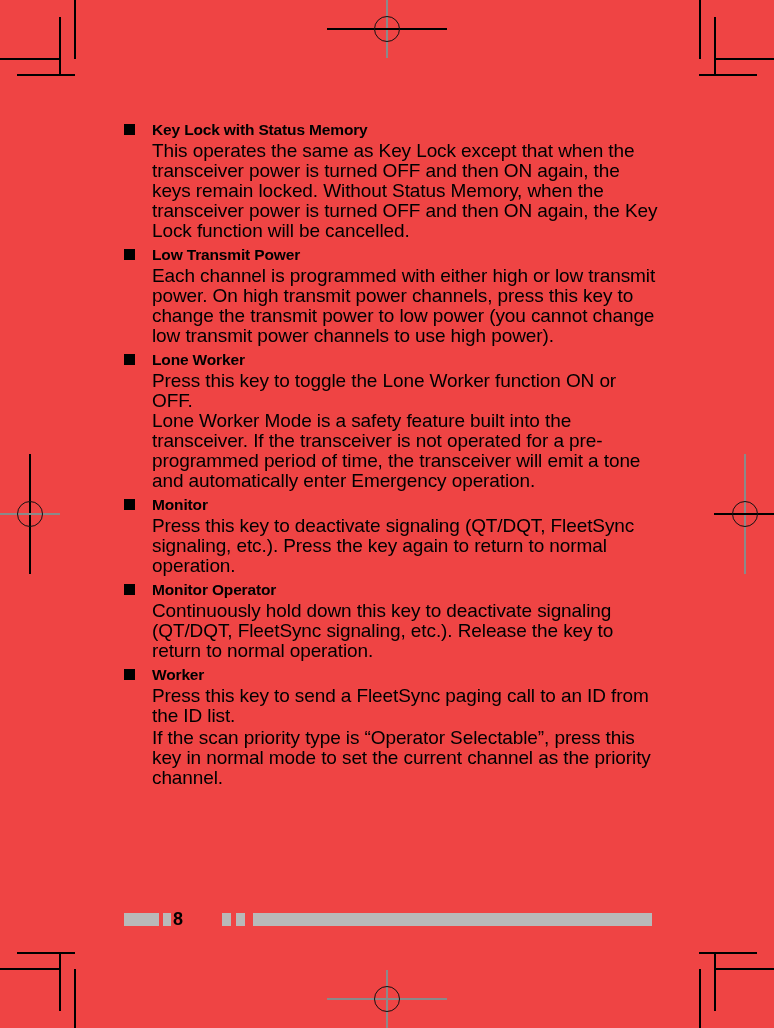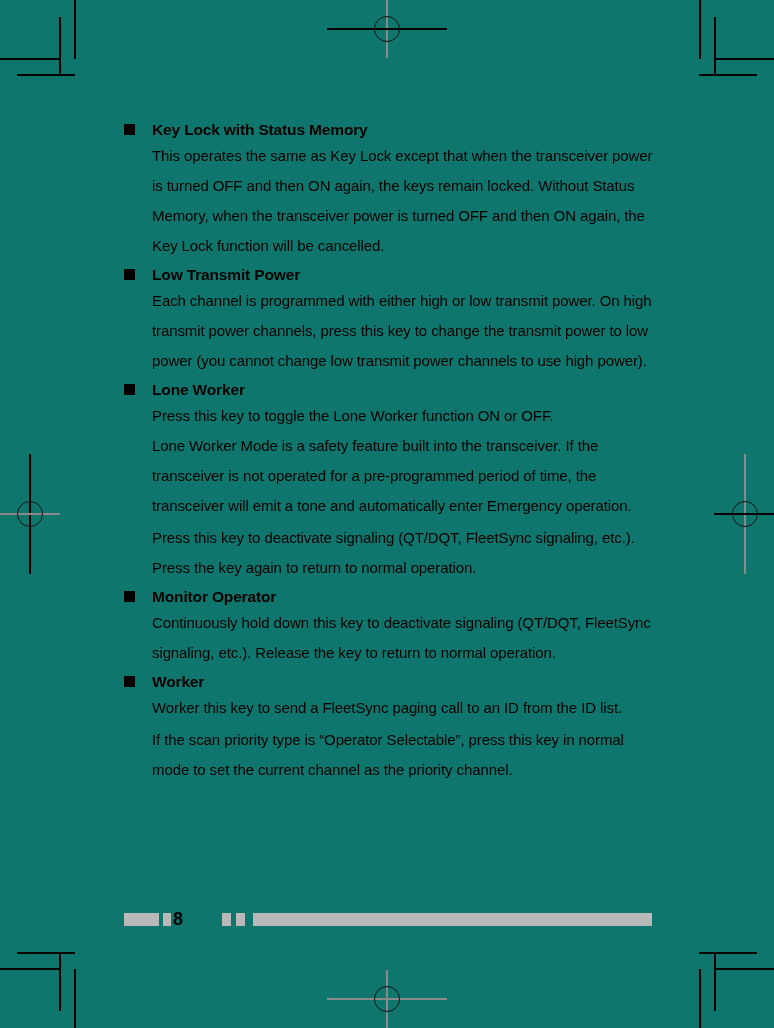--- a/index.html
+++ b/index.html
@@ -7,21 +7,21 @@
     padding: 0;
     background: #ffffff;
   }
   body {
     font-family: "Liberation Sans", sans-serif;
   }
   .page {
     position: relative;
     width: 774px;
     height: 1028px;
-    background: #0f766e;
+    background: #ef4444;
     overflow: hidden;
   }
 
   
   .mark {
     position: absolute;
     background: #000000;
   }
   .mark-gray { background: #8a8a8a; }
   .reg {
@@ -54,23 +54,23 @@
   .bullet {
     position: absolute;
     left: 0px;
     top: 6px;
     width: 11px;
     height: 11px;
     background: #000000;
   }
   .sec-body {
     padding-left: 28px;
-    font-size: 15px;
+    font-size: 19px;
     color: #000000;
-    line-height: 30px;
+    line-height: 20px;
     letter-spacing: -0.1px;
   }
   .sec-body p { margin: 0; }
 
   
   .footer {
     position: absolute;
     left: 0;
     top: 910px;
     width: 774px;
@@ -160,20 +160,24 @@
         <span class="bullet"></span>
         <span>Lone Worker</span>
       </div>
       <div class="sec-body">
         <p>Press this key to toggle the Lone Worker function ON or OFF.</p>
         <p>Lone Worker Mode is a safety feature built into the transceiver. If the transceiver is not operated for a pre-programmed period of time, the transceiver will emit a tone and automatically enter Emergency operation.</p>
       </div>
     </div>
 
     <div class="section">
+      <div class="sec-head">
+        <span class="bullet"></span>
+        <span>Monitor</span>
+      </div>
       <div class="sec-body">
         <p>Press this key to deactivate signaling (QT/DQT, FleetSync signaling, etc.). Press the key again to return to normal operation.</p>
       </div>
     </div>
 
     <div class="section">
       <div class="sec-head">
         <span class="bullet"></span>
         <span>Monitor Operator</span>
       </div>
@@ -181,21 +185,21 @@
         <p>Continuously hold down this key to deactivate signaling (QT/DQT, FleetSync signaling, etc.). Release the key to return to normal operation.</p>
       </div>
     </div>
 
     <div class="section">
       <div class="sec-head">
         <span class="bullet"></span>
         <span>Worker</span>
       </div>
       <div class="sec-body">
-        <p>Worker this key to send a FleetSync paging call to an ID from the ID list.</p>
+        <p>Press this key to send a FleetSync paging call to an ID from the ID list.</p>
       </div>
     </div>
 
     <div class="section">
       <div class="sec-body">
         <p>If the scan priority type is “Operator Selectable”, press this key in normal mode to set the current channel as the priority channel.</p>
       </div>
     </div>
 
   </div>

